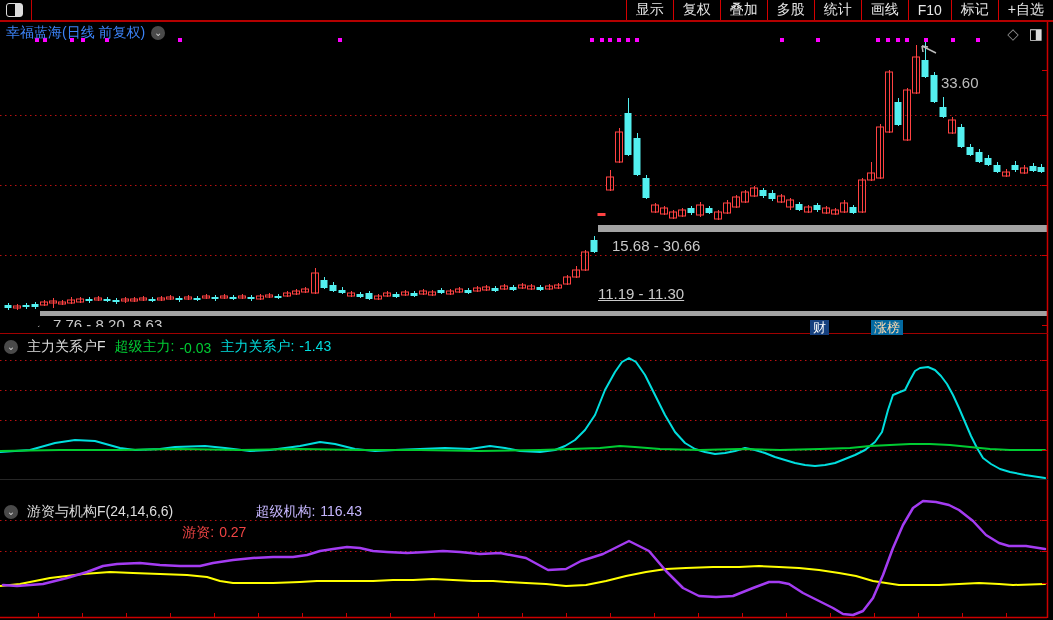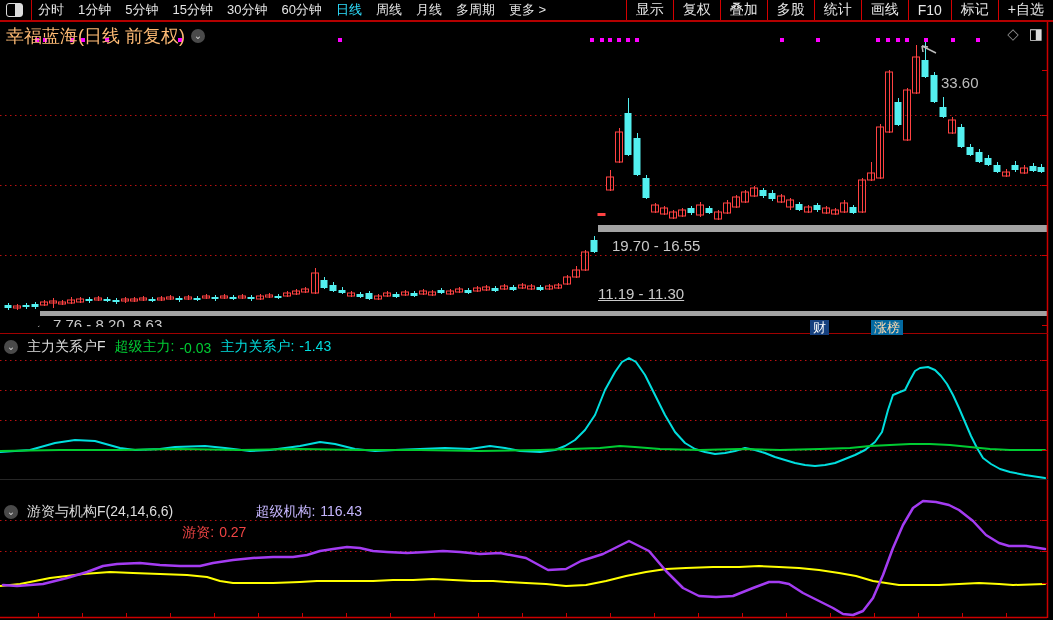--- a/index.html
+++ b/index.html
@@ -14,21 +14,21 @@
   .menu-left{display:flex;align-items:center;}
   .mi{color:#e6e6e6;font-size:13px;margin-right:14px;white-space:nowrap;cursor:default;}
   .mi.active{color:#2ee0ff;}
   .menu-right{margin-left:auto;display:flex;align-items:center;height:100%;}
   .tb{color:#e6e6e6;font-size:14px;padding:0 9px;white-space:nowrap;}
   .vsep{width:1px;height:20px;background:#d40000;flex:0 0 1px;}
   
   #overlay{position:absolute;top:0;left:0;z-index:1;}
   
   .title-row{position:absolute;top:24px;left:6px;display:flex;align-items:center;gap:6px;z-index:4;}
-  .title-text{color:#fdba74;font-size:18px;}
+  .title-text{color:#3b82f6;font-size:14px;}
   .circle-icon{width:14px;height:14px;border-radius:50%;background:#4a4a4a;color:#cfcfcf;
                font-size:10px;line-height:13px;text-align:center;display:inline-block;}
   .corner-icons{position:absolute;top:26px;right:10px;display:flex;gap:10px;z-index:4;}
   .diamond{color:#8a8a8a;font-size:15px;line-height:15px;}
   .splitwin{color:#dcdcdc;font-size:15px;line-height:15px;}
   .price-label{position:absolute;color:#c9c9c9;font-size:15px;z-index:3;white-space:pre;}
   .lab-peak{left:941px;top:42px;color:#bdbdbd;margin-top:32px;}
   .lab-zone1{left:612px;top:237px;}
   .lab-zone2{left:598px;top:285px;text-decoration:underline;}
   .lab-bottom{left:34px;top:316px;height:11px;overflow:hidden;display:flex;gap:4px;}
@@ -47,33 +47,20 @@
   .hdiv2{position:absolute;left:0;top:479px;width:1048px;height:1px;background:#262626;z-index:2;}
 </style>
 </head>
 <body>
 
 <div class="app">
 
   <div class="menubar">
     <span class="win-icon"></span>
     <div class="menu-sep"></div>
-    <div class="menu-left" id="menu-left">
-        <span class="mi">分时</span>
-        <span class="mi">1分钟</span>
-        <span class="mi">5分钟</span>
-        <span class="mi">15分钟</span>
-        <span class="mi">30分钟</span>
-        <span class="mi">60分钟</span>
-        <span class="mi active">日线</span>
-        <span class="mi">周线</span>
-        <span class="mi">月线</span>
-        <span class="mi">多周期</span>
-        <span class="mi">更多 &gt;</span>
-      </div>
     <div class="menu-right" id="menu-right">
         <i class="vsep"></i>
         <span class="tb">显示</span>
         <i class="vsep"></i>
         <span class="tb">复权</span>
         <i class="vsep"></i>
         <span class="tb">叠加</span>
         <i class="vsep"></i>
         <span class="tb">多股</span>
         <i class="vsep"></i>
@@ -404,21 +391,21 @@
     <span class="title-text">幸福蓝海(日线 前复权)</span>
     <span class="circle-icon">⌄</span>
   </div>
 
   <div class="corner-icons">
     <span class="diamond">◇</span>
     <span class="splitwin">◨</span>
   </div>
 
   <div class="price-label lab-peak">33.60</div>
-  <div class="price-label lab-zone1">19.70 - 16.55</div>
+  <div class="price-label lab-zone1">15.68 - 30.66</div>
   <div class="price-label lab-zone2">11.19 - 11.30</div>
   <div class="price-label lab-bottom">
     <span>←</span>
     <span>7.76 - 8.20  8.63</span>
   </div>
 
   <span class="badge badge-fin">财</span>
   <span class="badge badge-rank">涨榜</span>
 
   <div class="hdiv1"></div>

